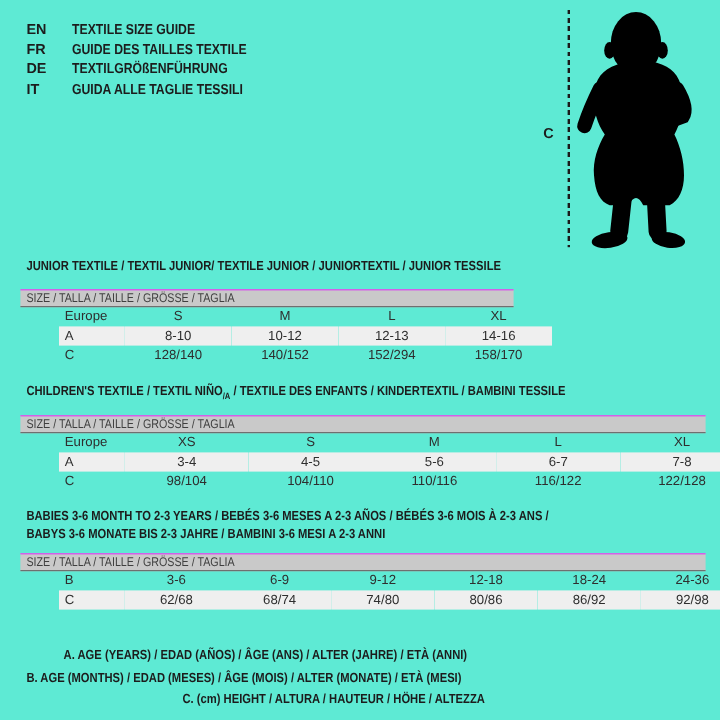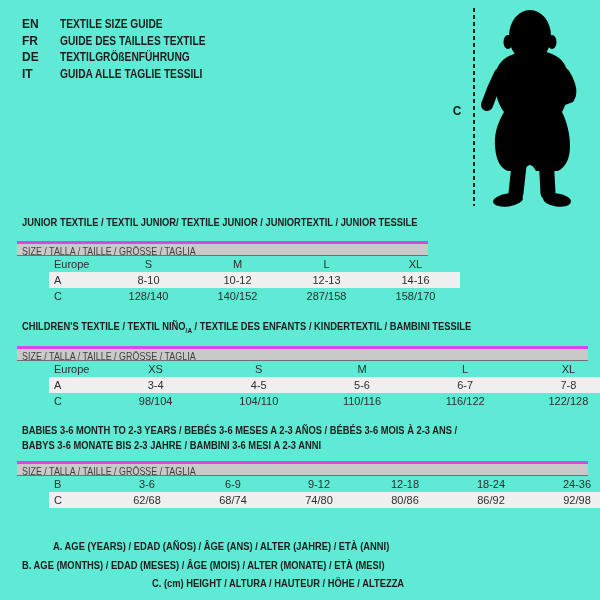--- a/index.html
+++ b/index.html
@@ -16,21 +16,21 @@
   
   #dash-line{position:absolute;left:473px;top:8px;width:2px;height:198px;
     background:repeating-linear-gradient(to bottom,#1a1a1a 0 4px,transparent 4px 7px);}
   #c-label{position:absolute;left:448px;top:104px;width:18px;text-align:center;
     font-size:12px;font-weight:bold;}
   #baby{position:absolute;left:478px;top:4px;}
 
   
   .tbl-title{position:absolute;left:22px;font-size:11px;font-weight:bold;line-height:15px;white-space:nowrap;text-decoration:underline;}
   .tbl{position:absolute;left:17px;}
-  .size-bar{height:15px;line-height:15px;background:#c9c9c9;border-top:3px solid #d946ef;
+  .size-bar{height:15px;line-height:15px;background:#c9c9c9;border-top:1px solid #d946ef;
     border-bottom:1px solid #6f6f6f;padding-left:5px;font-size:10.5px;color:#3f3f3f;
     box-sizing:border-box;overflow:hidden;white-space:nowrap;}
   table.grid{border-collapse:collapse;table-layout:fixed;width:100%;margin-left:32px;}
   table.grid td{height:16px;font-size:11px;color:#2e2e2e;text-align:center;padding:0;
     vertical-align:middle;overflow:hidden;white-space:nowrap;}
   table.grid td.lbl{text-align:left;padding-left:5px;}
   tr.stripe td{background:#efefef;}
   col.c-label{width:55px;}
 
   #t-junior{top:241px;width:411px;}
@@ -112,21 +112,21 @@
           <td class="lbl">A</td>
           <td>8-10</td>
           <td>10-12</td>
           <td>12-13</td>
           <td>14-16</td>
         </tr>
         <tr>
           <td class="lbl">C</td>
           <td>128/140</td>
           <td>140/152</td>
-          <td>287/158</td>
+          <td>152/294</td>
           <td>158/170</td>
         </tr>
       </tbody>
     </table>
   </div>
 
   <div class="tbl-title" id="title-children">
     <span class="cond"><span>CHILDREN'S TEXTILE / TEXTIL NIÑO</span><sub>/A</sub><span> / TEXTILE DES ENFANTS / KINDERTEXTIL / BAMBINI TESSILE</span></span>
   </div>
   <div class="tbl" id="t-children">

